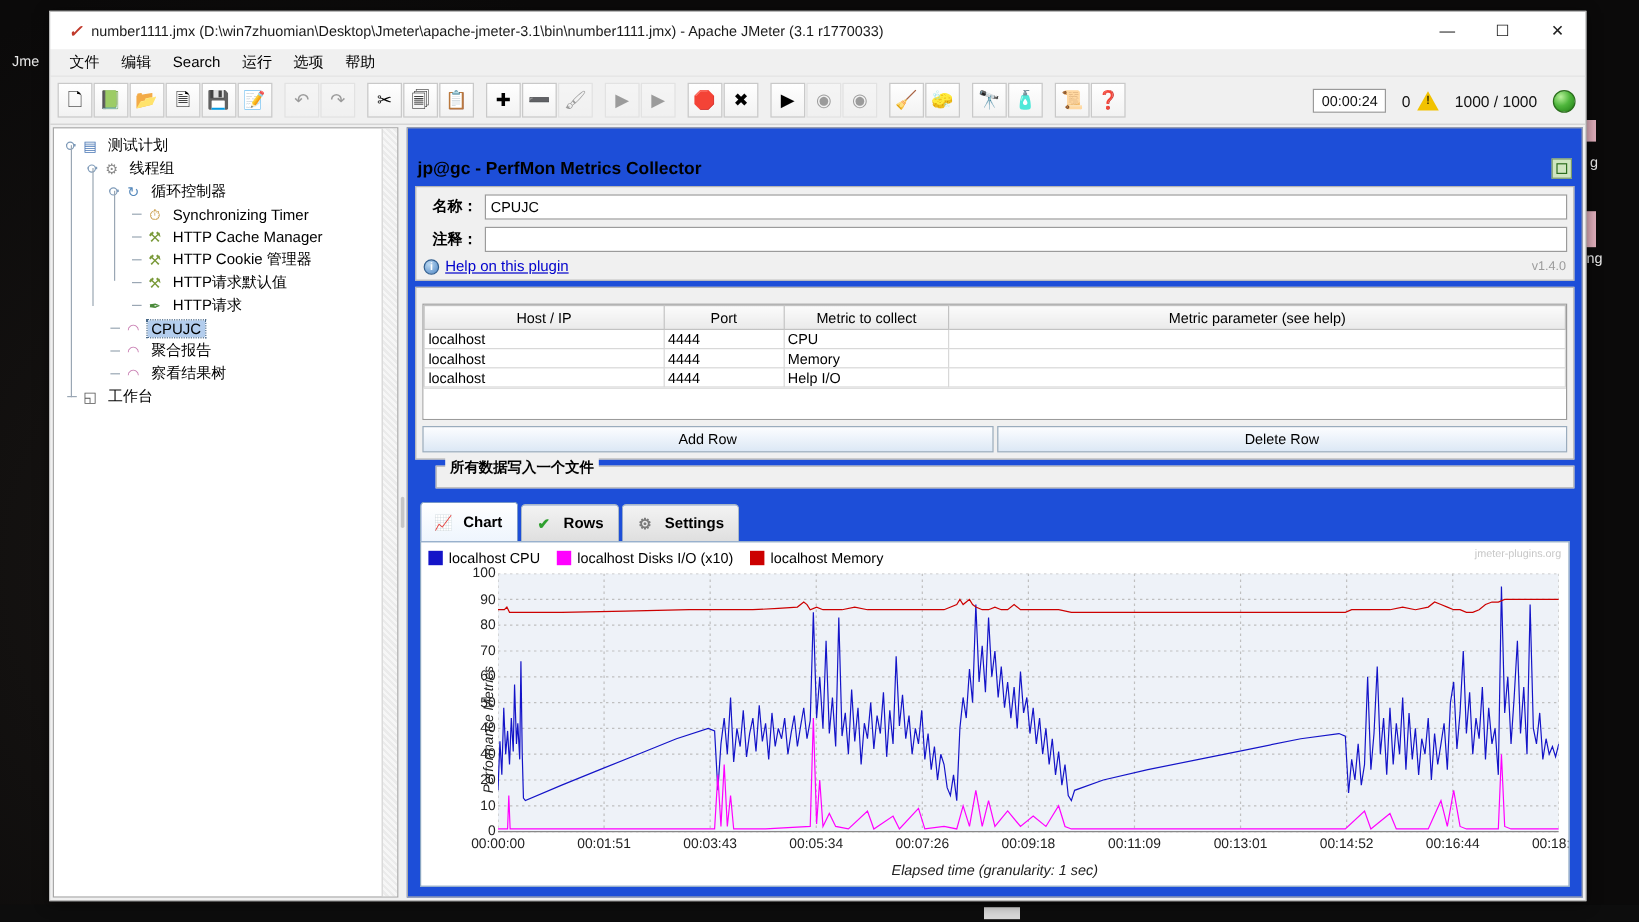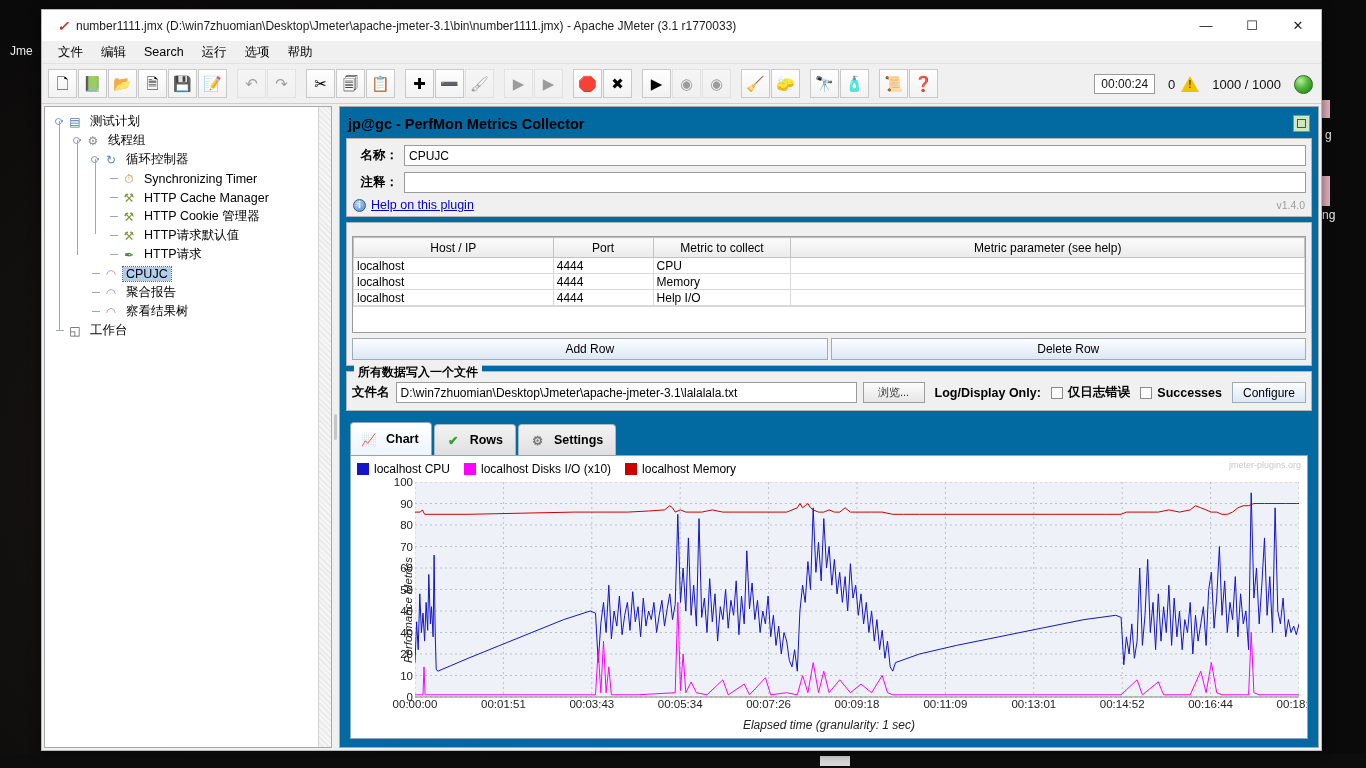--- a/index.html
+++ b/index.html
@@ -156,24 +156,24 @@
     background: repeating-linear-gradient(45deg,#f6f6f6 0 2px,#ebebeb 2px 4px);
     border-left: 1px solid #d2d2d2;
   }
   #splitter {
     width: 7px; flex: 0 0 7px; background: #f0f0f0;
     display: flex; align-items: center; justify-content: center;
   }
   #splitter .grip { width: 3px; height: 26px; background: #c6c6c6; border-radius: 2px; }
   
   #rightpanel {
-    flex: 1 1 auto; background: #0369a1;
+    flex: 1 1 auto; background: #1d4ed8;
     border: 1px solid #a8a8a8;
     display: flex; flex-direction: column; overflow: hidden;
-    padding: 4px 6px 6px 6px;
+    padding: 21px 6px 6px 6px;
   }
   #panel-head { display: flex; align-items: center; padding: 4px 2px 6px 2px; }
   #panel-title { font-size: 14.5px; font-weight: bold; color: #000; }
   #expand-icon {
     margin-left: auto; width: 17px; height: 17px;
     border: 1px solid #7a9a6a;
     background: #cfe6c0; position: relative;
   }
   #expand-icon::before {
     content: ""; position: absolute; inset: 3px;
@@ -513,37 +513,22 @@
               </tbody>
           </table>
           <div class="tbl-filler"></div>
         </div>
         <div class="btnrow">
           <div class="btn">Add Row</div>
           <div class="btn">Delete Row</div>
         </div>
       </div>
 
-      <div class="group" style="padding:10px 5px 7px 5px;">
+      <div class="group" style="padding:10px 5px 7px 5px;margin-left:17px;">
         <span class="glegend">所有数据写入一个文件</span>
-        <div style="display:flex;align-items:center;">
-          <span style="font-size:12.5px;font-weight:bold;color:#000;margin-right:6px;">文件名</span>
-          <input class="txt" style="flex: 1 1 auto;" value="D:\win7zhuomian\Desktop\Jmeter\apache-jmeter-3.1\lalalala.txt">
-          <div class="btn-browse">浏览...</div>
-          <span id="logdisp-label">Log/Display Only:</span>
-          <label class="chk-label">
-            <span class="chk"></span>
-            <span>仅日志错误</span>
-          </label>
-          <label class="chk-label">
-            <span class="chk"></span>
-            <span>Successes</span>
-          </label>
-          <div class="btn btn-sm" style="margin-left:10px;">Configure</div>
-        </div>
       </div>
 
       <div id="tabstrip">
           <div class="tab active">
             <span class="tab-ico" style="color: rgb(208, 74, 74);">📈</span>
             <span>Chart</span>
           </div>
           <div class="tab">
             <span class="tab-ico" style="color: rgb(47, 160, 47);">✔</span>
             <span>Rows</span>

